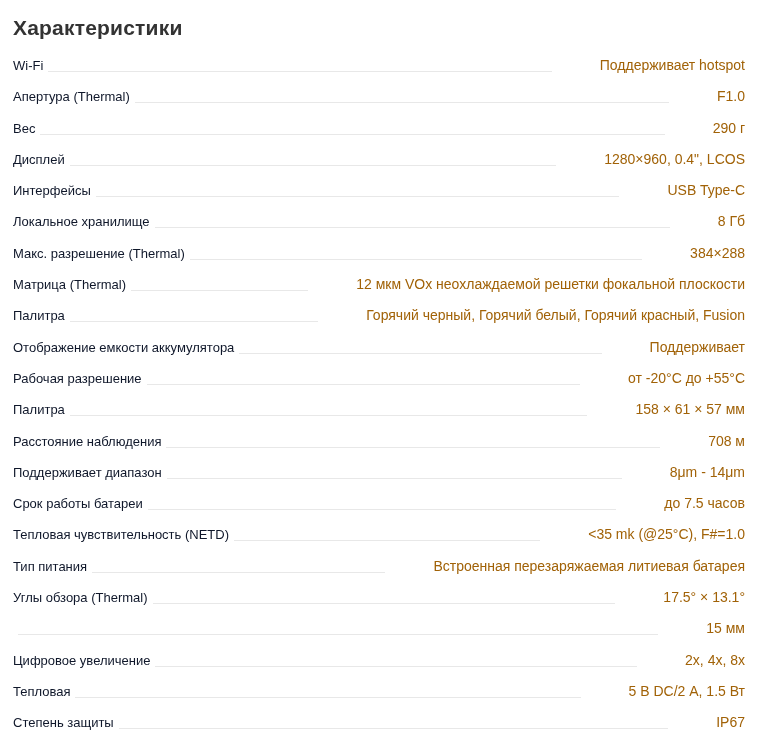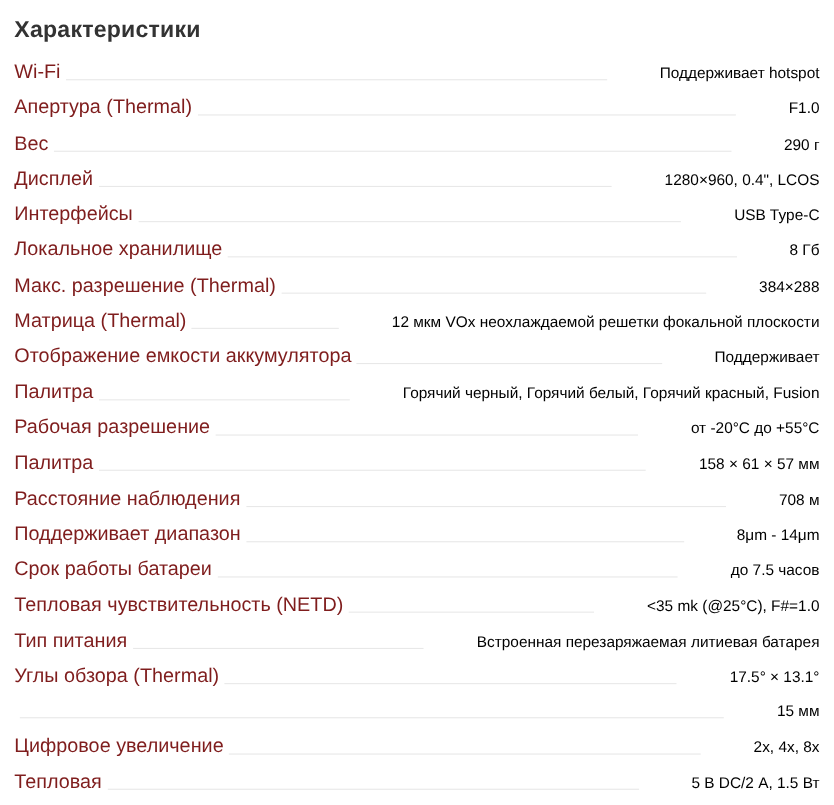--- a/index.html
+++ b/index.html
@@ -23,37 +23,37 @@
   }
   .spec-rows { width: 100%; }
   .spec-row {
     display: flex;
     align-items: baseline;
     padding: 8px 0;
     width: 100%;
   }
   .spec-label {
     flex: 0 0 auto;
-    font-size: 18px;
+    font-size: 13px;
     line-height: 15.3px;
-    color: #7f1d1d;
+    color: #0f172a;
     white-space: nowrap;
   }
   .spec-leader {
     flex: 1 1 auto;
     min-width: 8px;
     border-bottom: 1px solid #e8e8e8;
     margin: 0 5px;
     transform: translateY(2px);
   }
   .spec-value {
     flex: 0 0 auto;
     font-size: 14px;
     line-height: 15.3px;
-    color: #000000;
+    color: #a16207;
     white-space: nowrap;
     text-align: center;
     padding-left: 43px;
   }
 </style>
 </head>
 <body>
 
 <div class="page">
   <h1 class="section-title">Характеристики</h1>
@@ -101,29 +101,29 @@
     <span class="spec-value">384×288</span>
   </div>
 
   <div class="spec-row">
     <span class="spec-label">Матрица (Thermal)</span>
     <span class="spec-leader"></span>
     <span class="spec-value">12 мкм VOx неохлаждаемой решетки фокальной плоскости</span>
   </div>
 
   <div class="spec-row">
+    <span class="spec-label">Палитра</span>
+    <span class="spec-leader"></span>
+    <span class="spec-value">Горячий черный, Горячий белый, Горячий красный, Fusion</span>
+  </div>
+
+  <div class="spec-row">
     <span class="spec-label">Отображение емкости аккумулятора</span>
     <span class="spec-leader"></span>
     <span class="spec-value">Поддерживает</span>
-  </div>
-
-  <div class="spec-row">
-    <span class="spec-label">Палитра</span>
-    <span class="spec-leader"></span>
-    <span class="spec-value">Горячий черный, Горячий белый, Горячий красный, Fusion</span>
   </div>
 
   <div class="spec-row">
     <span class="spec-label">Рабочая разрешение</span>
     <span class="spec-leader"></span>
     <span class="spec-value">от -20°C до +55°C</span>
   </div>
 
   <div class="spec-row">
     <span class="spec-label">Палитра</span>

